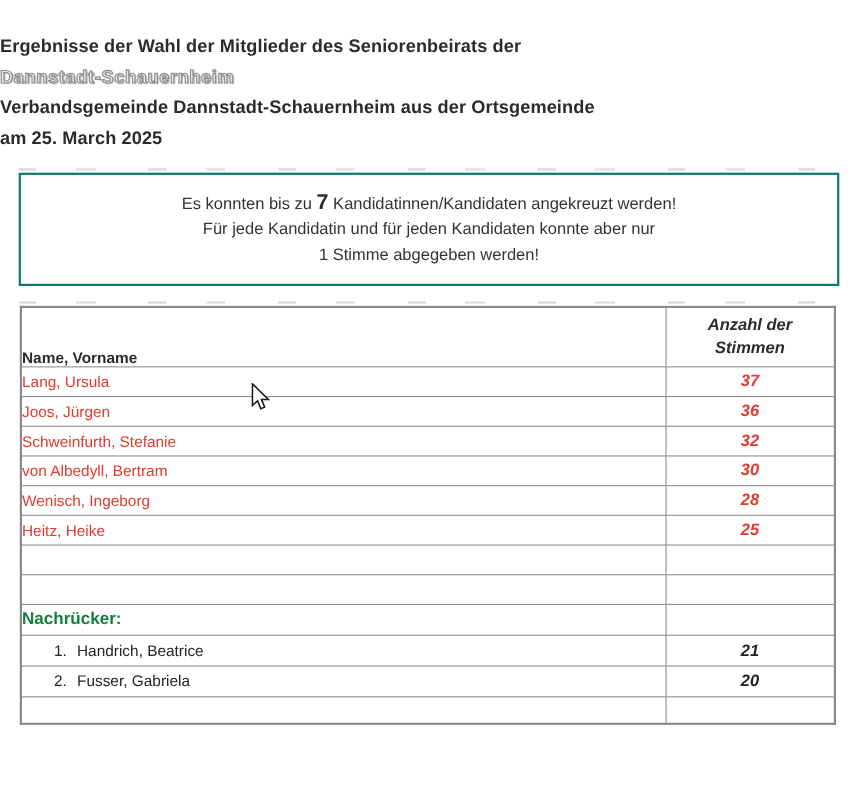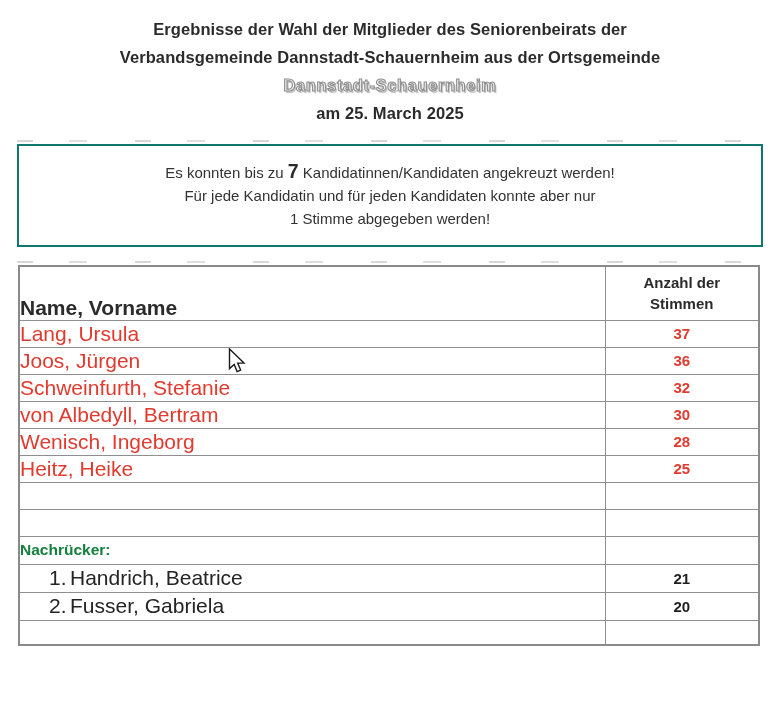--- a/index.html
+++ b/index.html
@@ -13,22 +13,21 @@
     overflow: hidden;
   }
   .page {
     position: relative;
     width: 780px;
     height: 728px;
   }
 
   
   .title-block {
-    padding-top: 15px;
-    text-align: center;
+    padding-top: 28px;
   }
   .title-line {
     font-size: 16.5px;
     font-weight: bold;
     line-height: 28px;
     color: #2b2b2b;
     letter-spacing: 0.1px;
   }
   .title-line.outlined {
     color: #ececec;
@@ -81,22 +80,22 @@
     border: 1.5px solid #8f8f8f;
     padding: 0;
     overflow: hidden;
     white-space: nowrap;
   }
   tr.r-head   { height: 54px; }
   tr.r-data   { height: 27px; }
   tr.r-succ   { height: 28px; }
   tr.r-last   { height: 25px; }
 
-  td.c-name  { padding-left: 7px; font-size: 21px; margin-top: 40px; }
-  td.c-votes { text-align: center; font-size: 15px; }
+  td.c-name  { padding-left: 7px; font-size: 14px; margin-top: 40px; }
+  td.c-votes { text-align: center; font-size: 15px; font-style: italic; }
 
   .h-name {
     vertical-align: bottom;
     font-weight: bold;
     font-size: 16px;
     color: #2b2b2b;
     padding-bottom: 3px;
   }
   .h-votes {
     vertical-align: middle;
@@ -137,22 +136,22 @@
     z-index: 10;
   }
 </style>
 </head>
 <body>
 
 <div class="page">
 
   <div class="title-block">
     <div class="title-line">Ergebnisse der Wahl der Mitglieder des Seniorenbeirats der</div>
+    <div class="title-line outlined">Dannstadt-Schauernheim</div>
     <div class="title-line">Verbandsgemeinde Dannstadt-Schauernheim aus der Ortsgemeinde</div>
-    <div class="title-line outlined">Dannstadt-Schauernheim</div>
     <div class="title-line">am 25. March 2025</div>
   </div>
 
   <div class="artifact-dashes dash-above-box"></div>
 
   <div class="notice-box">
     <div class="notice-line">
       <span>Es konnten bis zu </span><span class="notice-big-number">7</span><span> Kandidatinnen/Kandidaten angekreuzt werden!</span>
     </div>
     <div class="notice-line">Für jede Kandidatin und für jeden Kandidaten konnte aber nur</div>

